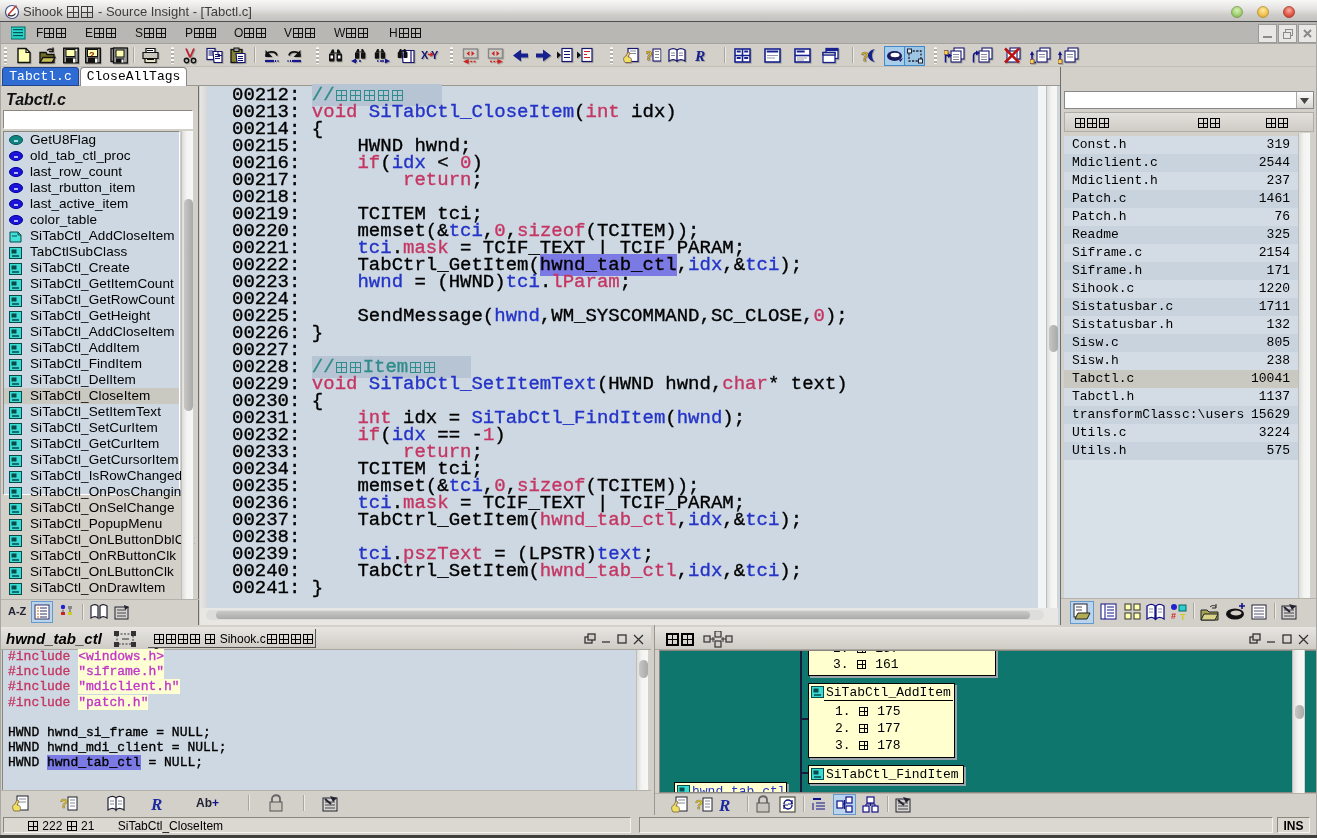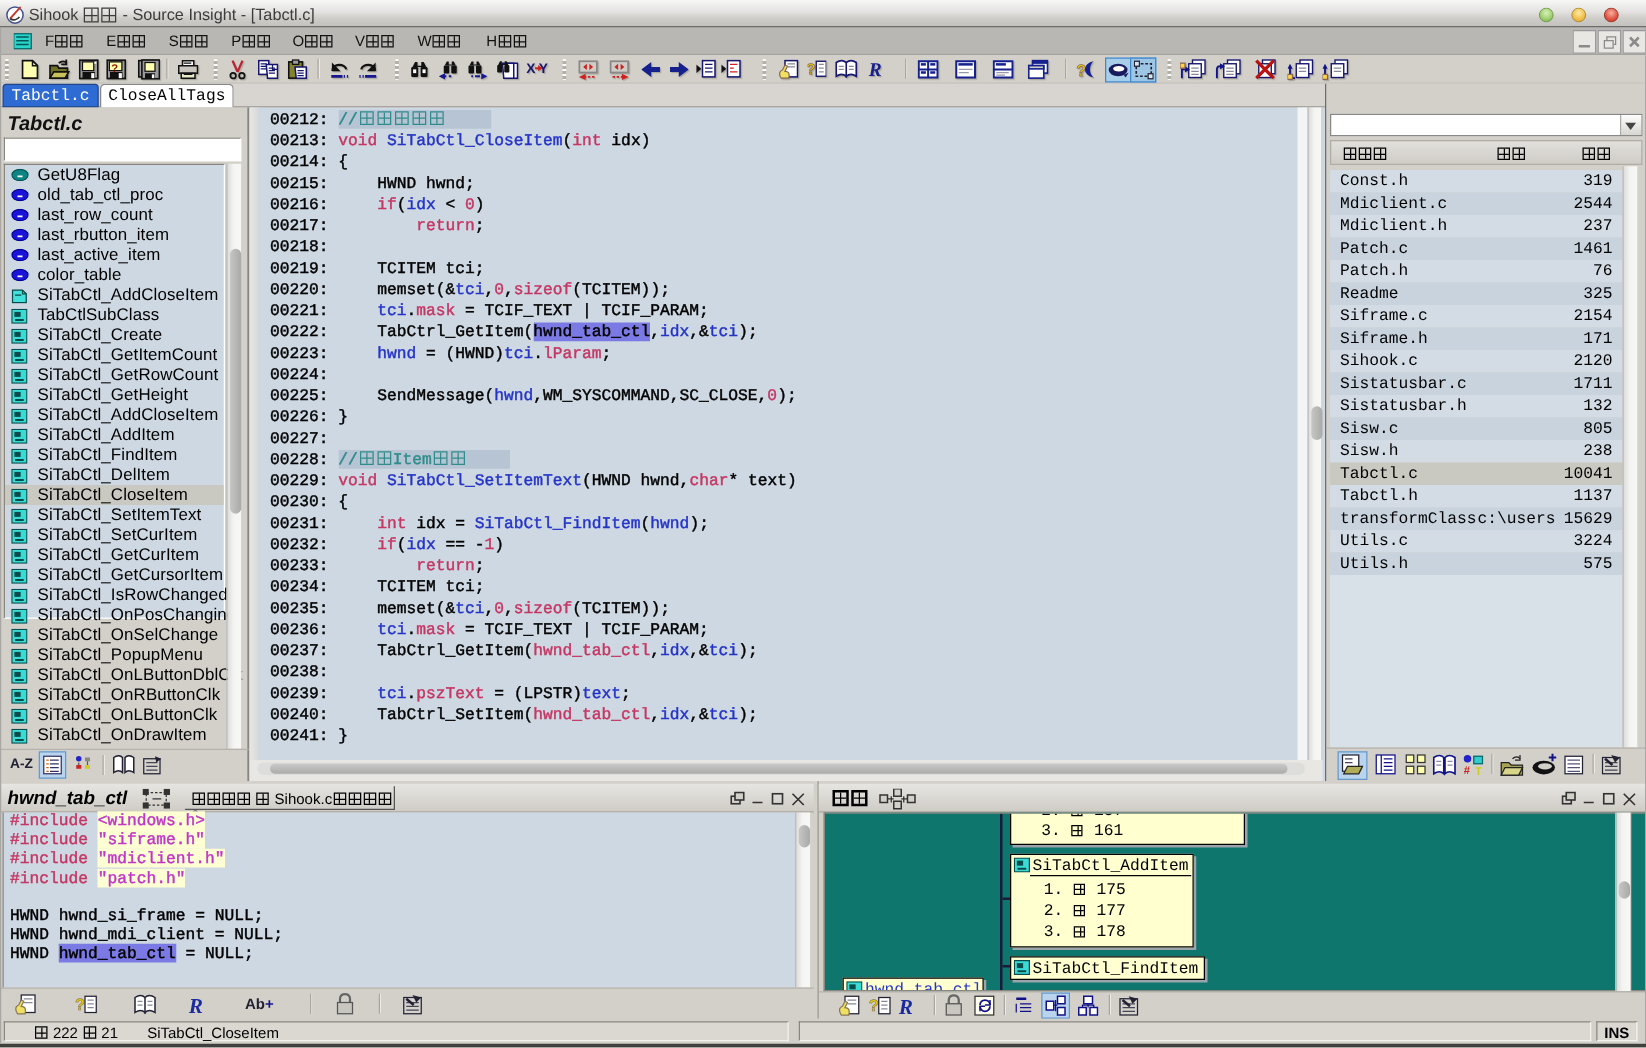--- a/index.html
+++ b/index.html
@@ -540,21 +540,21 @@
       </svg>
   <svg class="abs" style="left:114px;top:4px" width="18" height="16" viewBox="0 0 18 16">
         <rect x="1" y="3" width="13" height="12" fill="#d6d3cd" stroke="#223"></rect>
         <path d="M3 6h9M3 9h9M3 12h9" stroke="#445"></path>
         <path d="M10 1l5 2-4 3z" fill="#223"></path>
       </svg>
  </div>
 </div>
 <div class="abs editor">
  <div class="abs" style="left:0;top:0;width:8px;height:539px;background:linear-gradient(90deg,#e8e6e2,#d2d6da)"></div>
- <pre class="abs" style="left:16px;top:1px;font-size:13px;line-height:17px;color:#000">00212: <span class="hlc" style="padding-right:37px"><span class="c">//<i class="g cm"></i><i class="g cm"></i><i class="g cm"></i><i class="g cm"></i><i class="g cm"></i></span></span>
+ <pre class="abs" style="left:32px;top:1px;font-size:19px;line-height:17px;color:#000">00212: <span class="hlc" style="padding-right:37px"><span class="c">//<i class="g cm"></i><i class="g cm"></i><i class="g cm"></i><i class="g cm"></i><i class="g cm"></i></span></span>
 00213: <span class="k">void</span> <span class="f">SiTabCtl_CloseItem</span>(<span class="k">int</span> idx)
 00214: {
 00215:     HWND hwnd;
 00216:     <span class="k">if</span>(<span class="f">idx</span> &lt; <span class="k">0</span>)
 00217:         <span class="k">return</span>;
 00218: 
 00219:     TCITEM tci;
 00220:     memset(&amp;<span class="f">tci</span>,<span class="k">0</span>,<span class="k">sizeof</span>(TCITEM));
 00221:     <span class="f">tci</span>.<span class="k">mask</span> = TCIF_TEXT | TCIF_PARAM;
 00222:     TabCtrl_GetItem(<span class="sel">hwnd_tab_ctl</span>,<span class="f">idx</span>,&amp;<span class="f">tci</span>);
@@ -599,21 +599,21 @@
  </div>
  <div class="abs" style="left:3px;top:69px;width:234px">
       <div class="frow">Const.h<span class="sz">319</span></div>
 <div class="frow">Mdiclient.c<span class="sz">2544</span></div>
 <div class="frow">Mdiclient.h<span class="sz">237</span></div>
 <div class="frow">Patch.c<span class="sz">1461</span></div>
 <div class="frow">Patch.h<span class="sz">76</span></div>
 <div class="frow">Readme<span class="sz">325</span></div>
 <div class="frow">Siframe.c<span class="sz">2154</span></div>
 <div class="frow">Siframe.h<span class="sz">171</span></div>
-<div class="frow">Sihook.c<span class="sz">2120</span></div>
+<div class="frow">Sihook.c<span class="sz">1220</span></div>
 <div class="frow">Sistatusbar.c<span class="sz">1711</span></div>
 <div class="frow">Sistatusbar.h<span class="sz">132</span></div>
 <div class="frow">Sisw.c<span class="sz">805</span></div>
 <div class="frow">Sisw.h<span class="sz">238</span></div>
 <div class="frow" style="background:#cac9c1">Tabctl.c<span class="sz">10041</span></div>
 <div class="frow">Tabctl.h<span class="sz">1137</span></div>
 <div class="frow">transformClass<span class="abs" style="left:118px;top:0">c:\users</span><span class="sz">15629</span></div>
 <div class="frow">Utils.c<span class="sz">3224</span></div>
 <div class="frow">Utils.h<span class="sz">575</span></div>
     </div>

